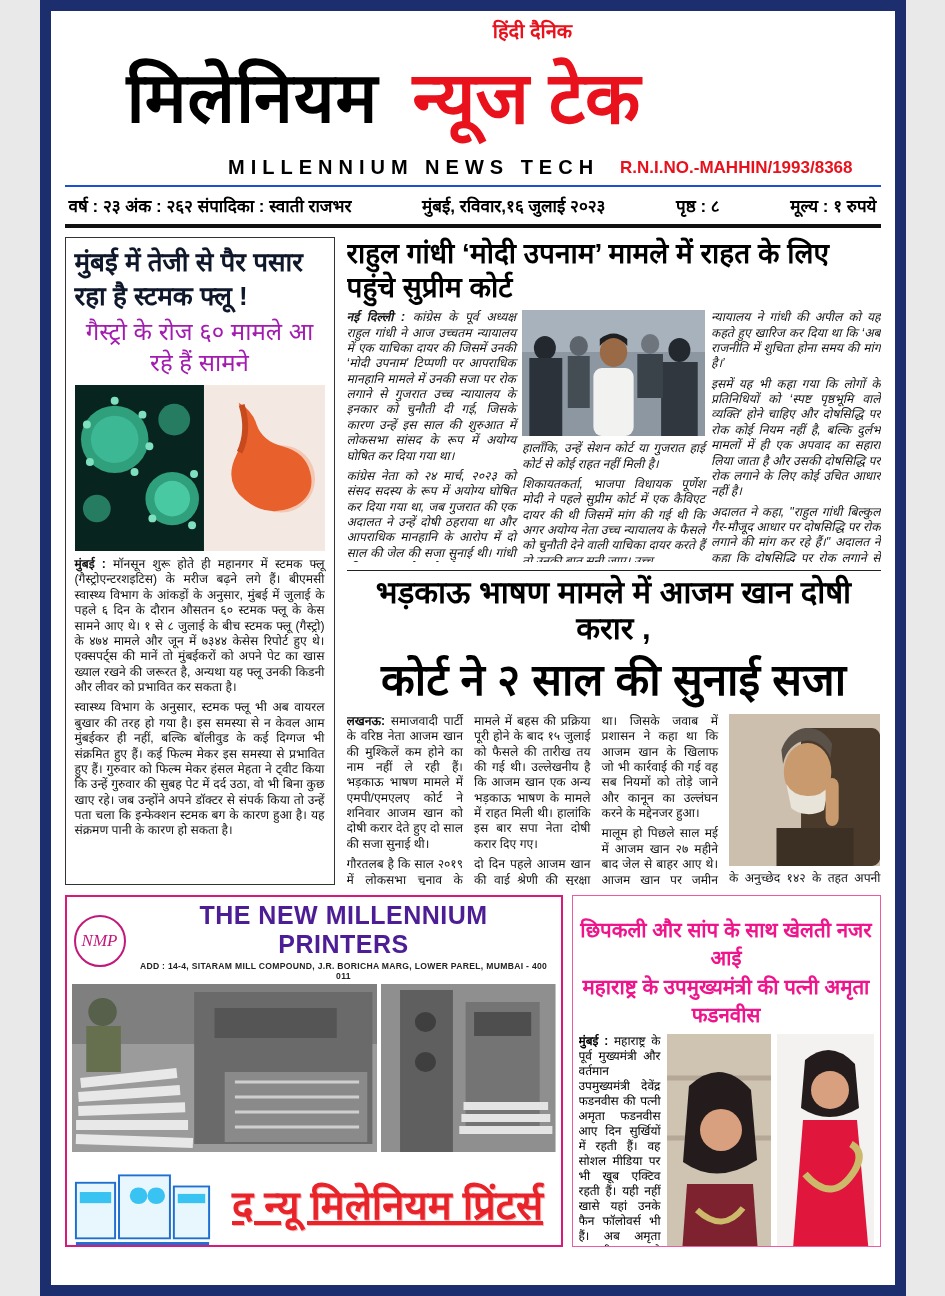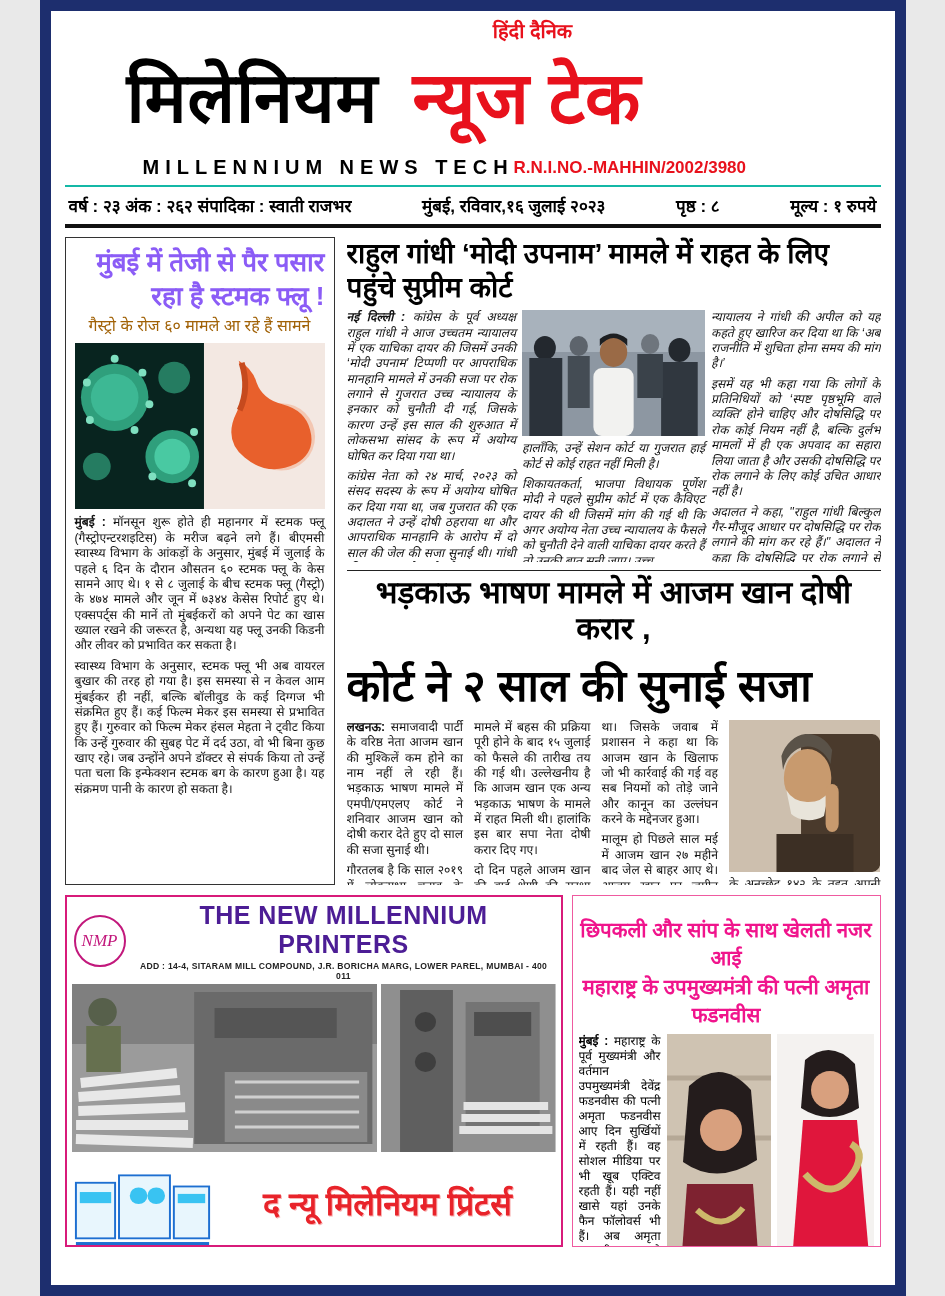--- a/index.html
+++ b/index.html
@@ -8,81 +8,81 @@
   .page {
     position:relative; width:866px; height:1296px; margin:0 auto;
     background:#fff; border:11px solid #1d2e6e; padding:6px 14px 10px 14px;
     overflow:hidden;
   }
   
   .tagline { color:#e8111c; font-weight:bold; font-size:20px; text-align:center; transform:translateX(60px); }
   .mastrow { display:flex; align-items:center; justify-content:flex-start; gap:34px; padding-left:62px; height:110px; }
   .mast-black { font-size:70px; font-weight:900; color:#000; line-height:1.05; letter-spacing:1px; }
   .mast-red   { font-size:72px; font-weight:900; color:#e8111c; line-height:1.05; }
-  .subrow { display:flex; justify-content:flex-start; align-items:center; padding:2px 28px 6px 78px; border-bottom:2px solid #14b8a6; }
+  .subrow { display:flex; justify-content:flex-end; align-items:center; padding:2px 28px 6px 78px; border-bottom:2px solid #1d4ed8;gap:21px; }
   .engname { font-size:20px; font-weight:bold; letter-spacing:6px; color:#000; }
   .rni { font-size:17px; font-weight:bold; color:#e8111c; }
   .dateline { display:flex; justify-content:space-between; align-items:center; padding:7px 4px; font-size:17px; font-weight:bold; border-bottom:4px solid #111; }
   
   .main { display:flex; gap:12px; margin-top:9px; height:648px; }
   .flu-box { flex:none; width:270px; border:1.5px solid #333; padding:7px 9px; overflow:hidden; }
-  .flu-head { font-size:26px; font-weight:bold; color:#8b5cf6; line-height:1.32; text-align:right; }
-  .flu-sub  { font-size:16px; color:#a16207; line-height:1.3; text-align:center; margin-top:2px; }
+  .flu-head { font-size:26px; font-weight:bold; color:#0f172a; line-height:1.32; text-align:left; }
+  .flu-sub  { font-size:24px; color:#a21caf; line-height:1.3; text-align:center; margin-top:2px; }
   .flu-img  { width:100%; height:166px; margin:7px 0 6px 0; }
   .flu-img svg { width:100%; height:100%; display:block; }
   .bodytext { font-size:12.2px; line-height:1.26; text-align:justify; color:#111; }
   .bodytext p { margin-bottom:5px; }
   .lead { font-weight:bold; }
   .right-col { flex:1; display:flex; flex-direction:column; overflow:hidden; }
   .rahul-head { font-size:28px; font-weight:bold; color:#000; line-height:1.2; margin-bottom:6px; }
   .rahul-grid { display:grid; grid-template-columns:1fr 1.08fr 1fr; gap:6px; height:252px; overflow:hidden;font-style:italic; }
   .photo { width:100%; overflow:hidden; }
   .photo svg { width:100%; height:100%; display:block; }
   .rahul-photo { height:126px; margin-bottom:5px; }
   .azam-sec { border-top:1.5px solid #222; margin-top:8px; padding-top:4px; }
   .azam-h1 { font-size:31px; font-weight:bold; text-align:center; line-height:1.15; }
-  .azam-h2 { font-size:44px; font-weight:bold; line-height:1.1; margin-top:16px; }
+  .azam-h2 { font-size:44px; font-weight:bold; text-align:center; line-height:1.1; margin-top:10px; }
   .azam-grid { display:grid; grid-template-columns:1fr 1fr 1fr 1.3fr; gap:11px; margin-top:9px; height:252px; overflow:hidden; }
   .azam-photo { height:152px; margin-bottom:5px; }
   
   .bottom { display:flex; gap:9px; margin-top:10px; height:352px; }
   .printer-box { flex:none; width:498px; border:2px solid #d81b7a; padding:3px 5px; overflow:hidden; display:flex; flex-direction:column; }
   .ad-header { display:flex; align-items:center; gap:8px; padding:1px 2px; }
   .nmp-logo { flex:none; width:52px; height:52px; border:2.5px solid #c2187c; border-radius:50%; color:#c2187c;
               font-family:"Liberation Serif","DejaVu Serif",serif; font-style:italic; font-weight:normal; font-size:17px;
               display:flex; align-items:center; justify-content:center; }
   .ad-titlewrap { flex:1; text-align:center; }
   .ad-title { font-size:25px; font-weight:bold; color:#4c1d95; letter-spacing:0.5px; }
   .ad-address { font-size:8.6px; font-weight:bold; color:#222; margin-top:2px; letter-spacing:0.3px; }
   .press-row { display:flex; gap:4px; height:168px; margin-top:2px; }
   .press1 { flex:1.75; } .press2 { flex:1; }
   .ad-bottomrow { display:flex; align-items:center; gap:6px; flex:1; margin-top:3px; }
   .machine { flex:none; width:142px; height:100px; }
-  .ad-hindi { flex:1; text-align:center; color:#e8232a; font-weight:900; font-size:32px; line-height:1.1;
-              text-shadow:1px 1px 0 #f9b2b2; }
+  .ad-hindi { flex:1; text-align:center; color:#e8232a; font-weight:900; font-size:40px; line-height:1.1;
+              text-shadow:1px 1px 0 #f9b2b2;text-decoration:underline; }
   .amruta-box { flex:1; border:1.5px solid #ef5aa0; padding:20px 6px; overflow:hidden; }
   .am-head { color:#f0148c; font-weight:bold; font-size:20.5px; text-align:center; line-height:1.38; }
   .am-row { display:flex; gap:6px; margin-top:5px; height:288px; overflow:hidden; }
   .am-coltext { width:82px; flex:none; font-size:12px; line-height:1.25; text-align:justify; overflow:hidden; }
   .am-photo { width:104px; flex:none; height:100%; }
 </style>
 </head>
 <body>
 
 <div class="page">
 
   <header>
     <div class="tagline">हिंदी दैनिक</div>
     <div class="mastrow">
       <span class="mast-black">मिलेनियम</span>
       <span class="mast-red">न्यूज टेक</span>
     </div>
     <div class="subrow">
       <span class="engname">MILLENNIUM NEWS TECH</span>
-      <span class="rni">R.N.I.NO.-MAHHIN/2002/3980</span>
+      <span class="rni">R.N.I.NO.-MAHHIN/1993/8368</span>
     </div>
     <div class="dateline">
       <span>वर्ष : २३ अंक : २६२ संपादिका : स्वाती राजभर</span>
       <span>मुंबई, रविवार,१६ जुलाई २०२३</span>
       <span>पृष्ठ : ८</span>
       <span>मूल्य : १ रुपये</span>
     </div>
   </header>
 
   <div class="main">

